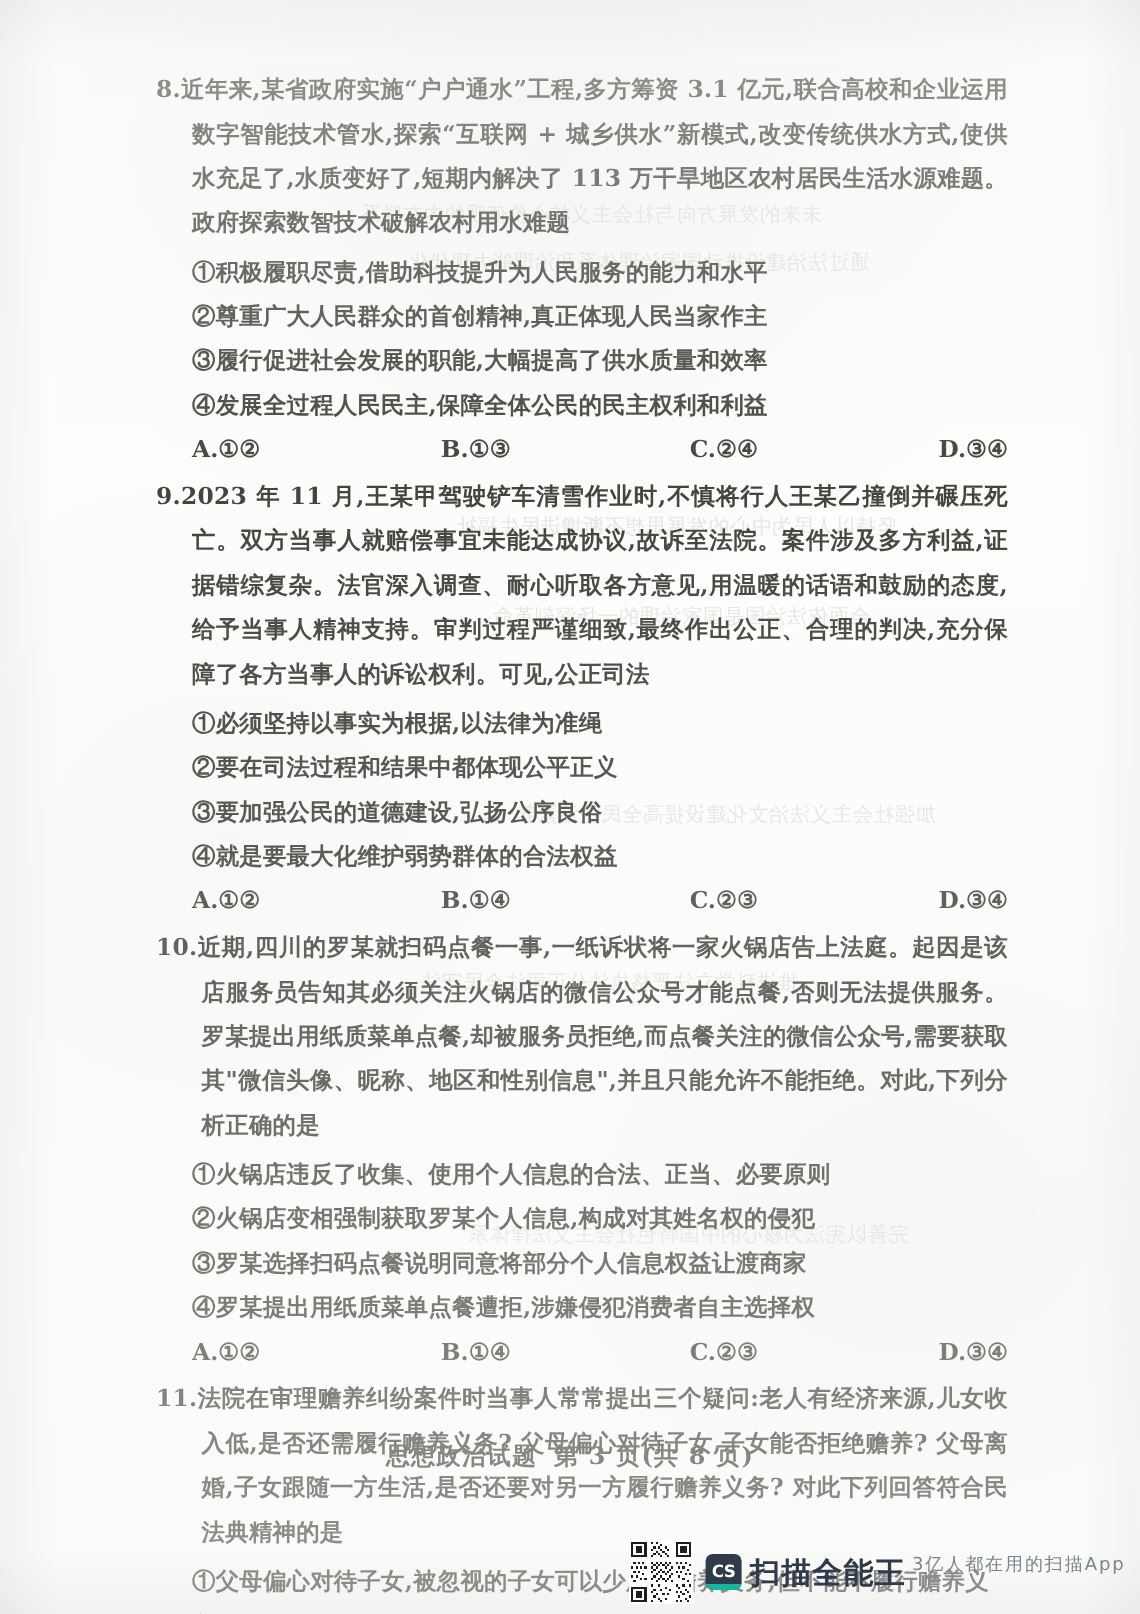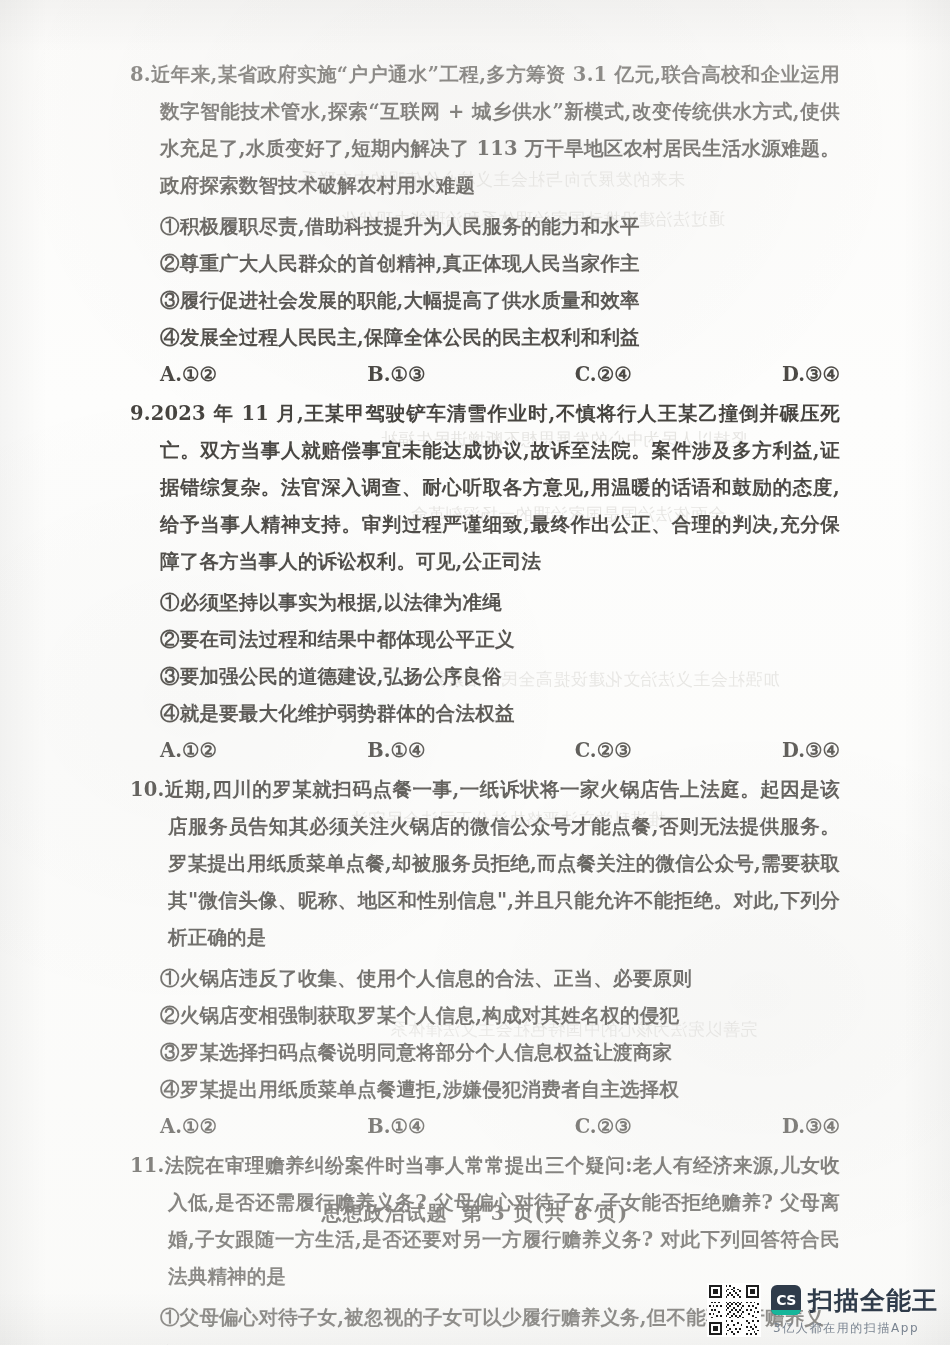--- a/index.html
+++ b/index.html
@@ -141,21 +141,21 @@
     align-items: center;
     gap: 10px;
   }
   .qr {
     width: 54px;
     height: 54px;
     display: block;
   }
   .wm-right {
     display: flex;
-    flex-direction: column;
+    flex-direction: row;
     justify-content: center;
     gap: 3px;
   }
   .wm-top {
     display: flex;
     align-items: center;
     gap: 7px;
   }
   .cs-badge {
     width: 30px;
@@ -183,21 +183,21 @@
   .wm-title {
     color: #2f3b4a;
     font-family: "DejaVu Sans", "Liberation Sans", sans-serif;
     font-size: 25px;
     font-weight: 700;
     letter-spacing: 1px;
   }
   .wm-sub {
     color: #7a8491;
     font-family: "DejaVu Sans", "Liberation Sans", sans-serif;
-    font-size: 12px;
+    font-size: 15px;
     letter-spacing: 1.6px;
     padding-left: 2px;
   }
 </style>
 </head>
 <body>
 
 <div class="page">
 
   <div class="bleed" style="top:160px; left:300px;">未来的发展方向与社会主义核心价值观的内在联系</div>

